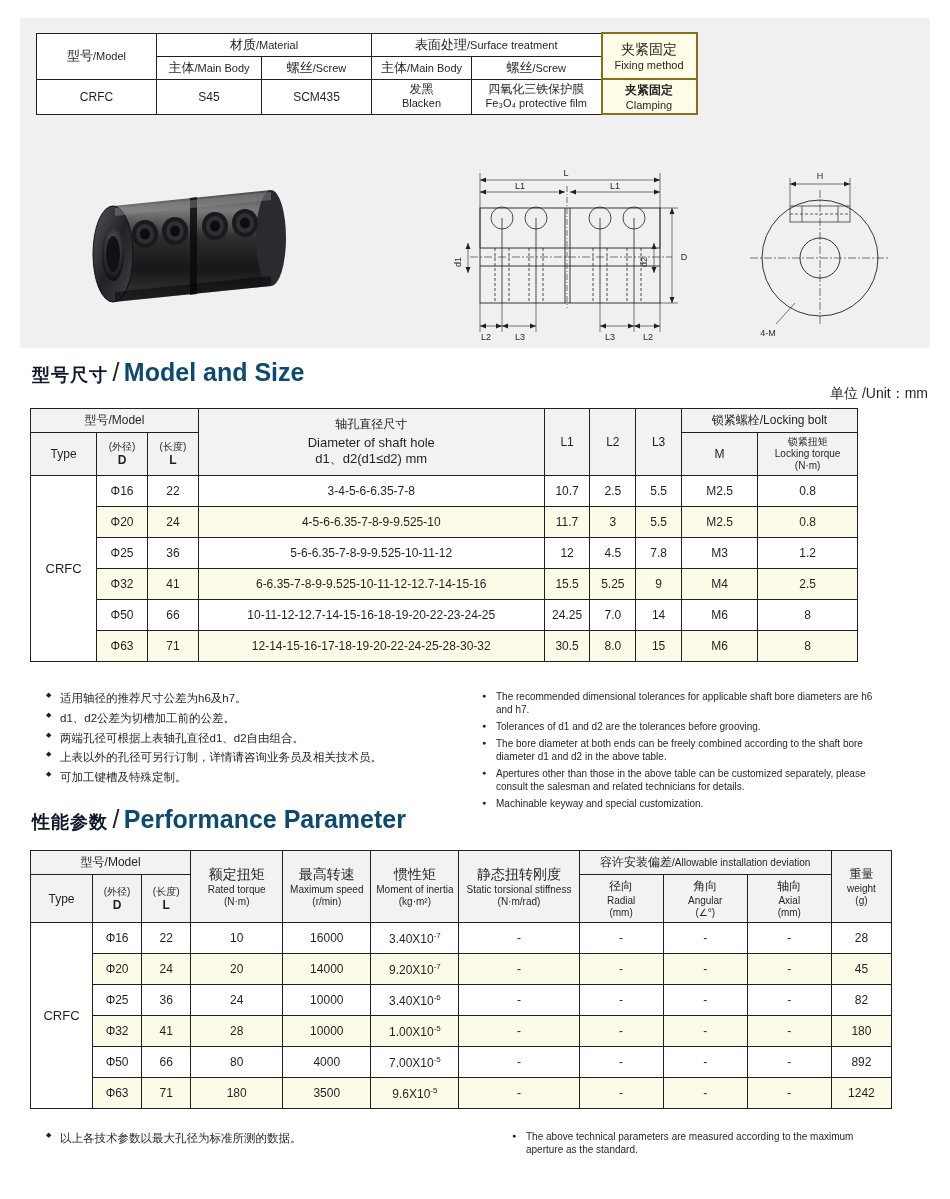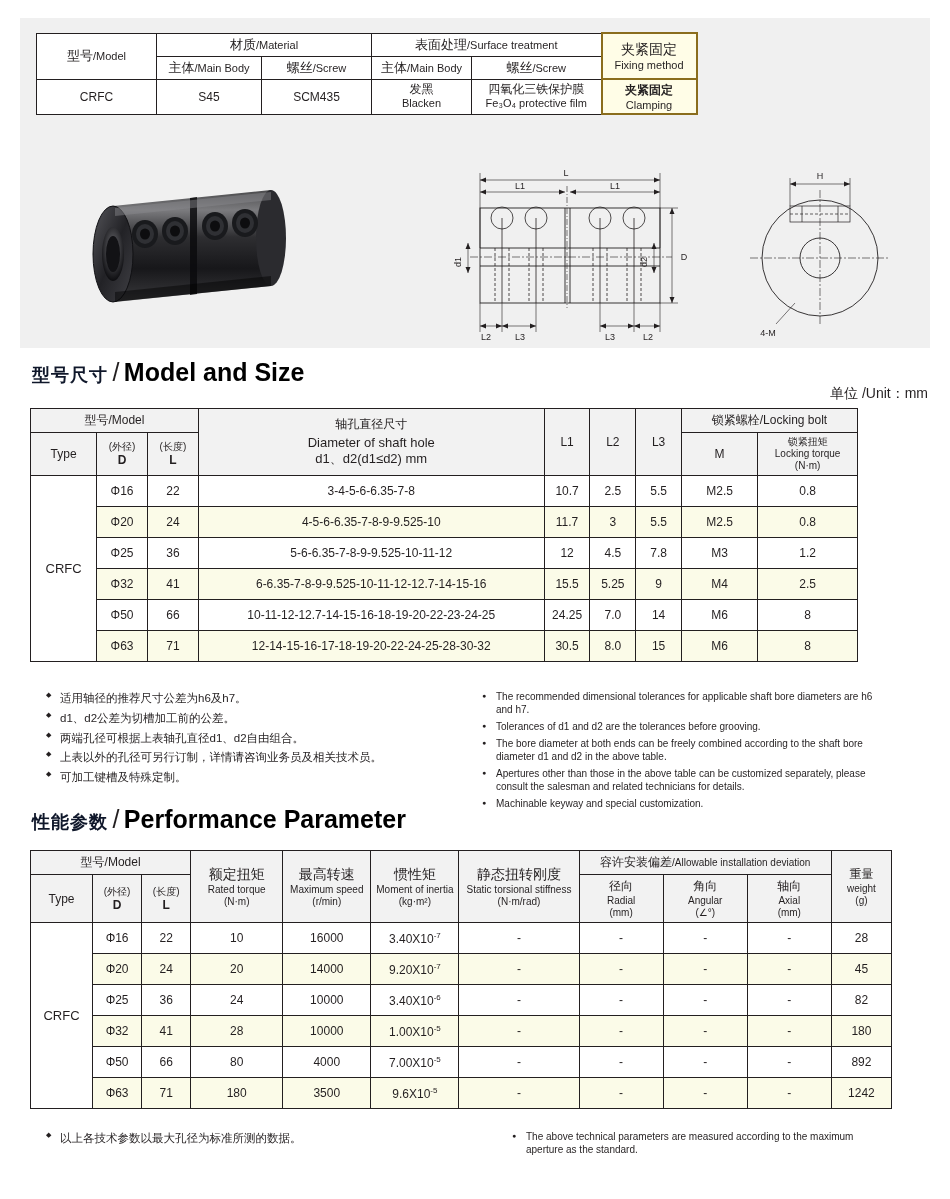--- a/index.html
+++ b/index.html
@@ -47,21 +47,21 @@
   
   .photo { position:absolute; left:55px; top:148px; width:250px; height:160px; }
 
   
   .drawings { position:absolute; left:430px; top:130px; width:500px; height:210px; }
 
   
   .sect-title { position:absolute; font-weight:bold; }
   .sect-title .zh { font-size:18px; color:#0f172a; letter-spacing:1px; }
   .sect-title .slash { font-size:25px; color:#231f20; font-weight:normal;}
-  .sect-title .en { font-size:25px; color:#000000; }
+  .sect-title .en { font-size:25px; color:#0c4a6e; }
   .unit-note { position:absolute; right:22px; font-size:14px; color:#231f20; }
 
   
   table.data {
     border-collapse:collapse;
     position:absolute;
     font-size:12px;
   }
   table.data td, table.data th {
     border:1px solid #231f20;

